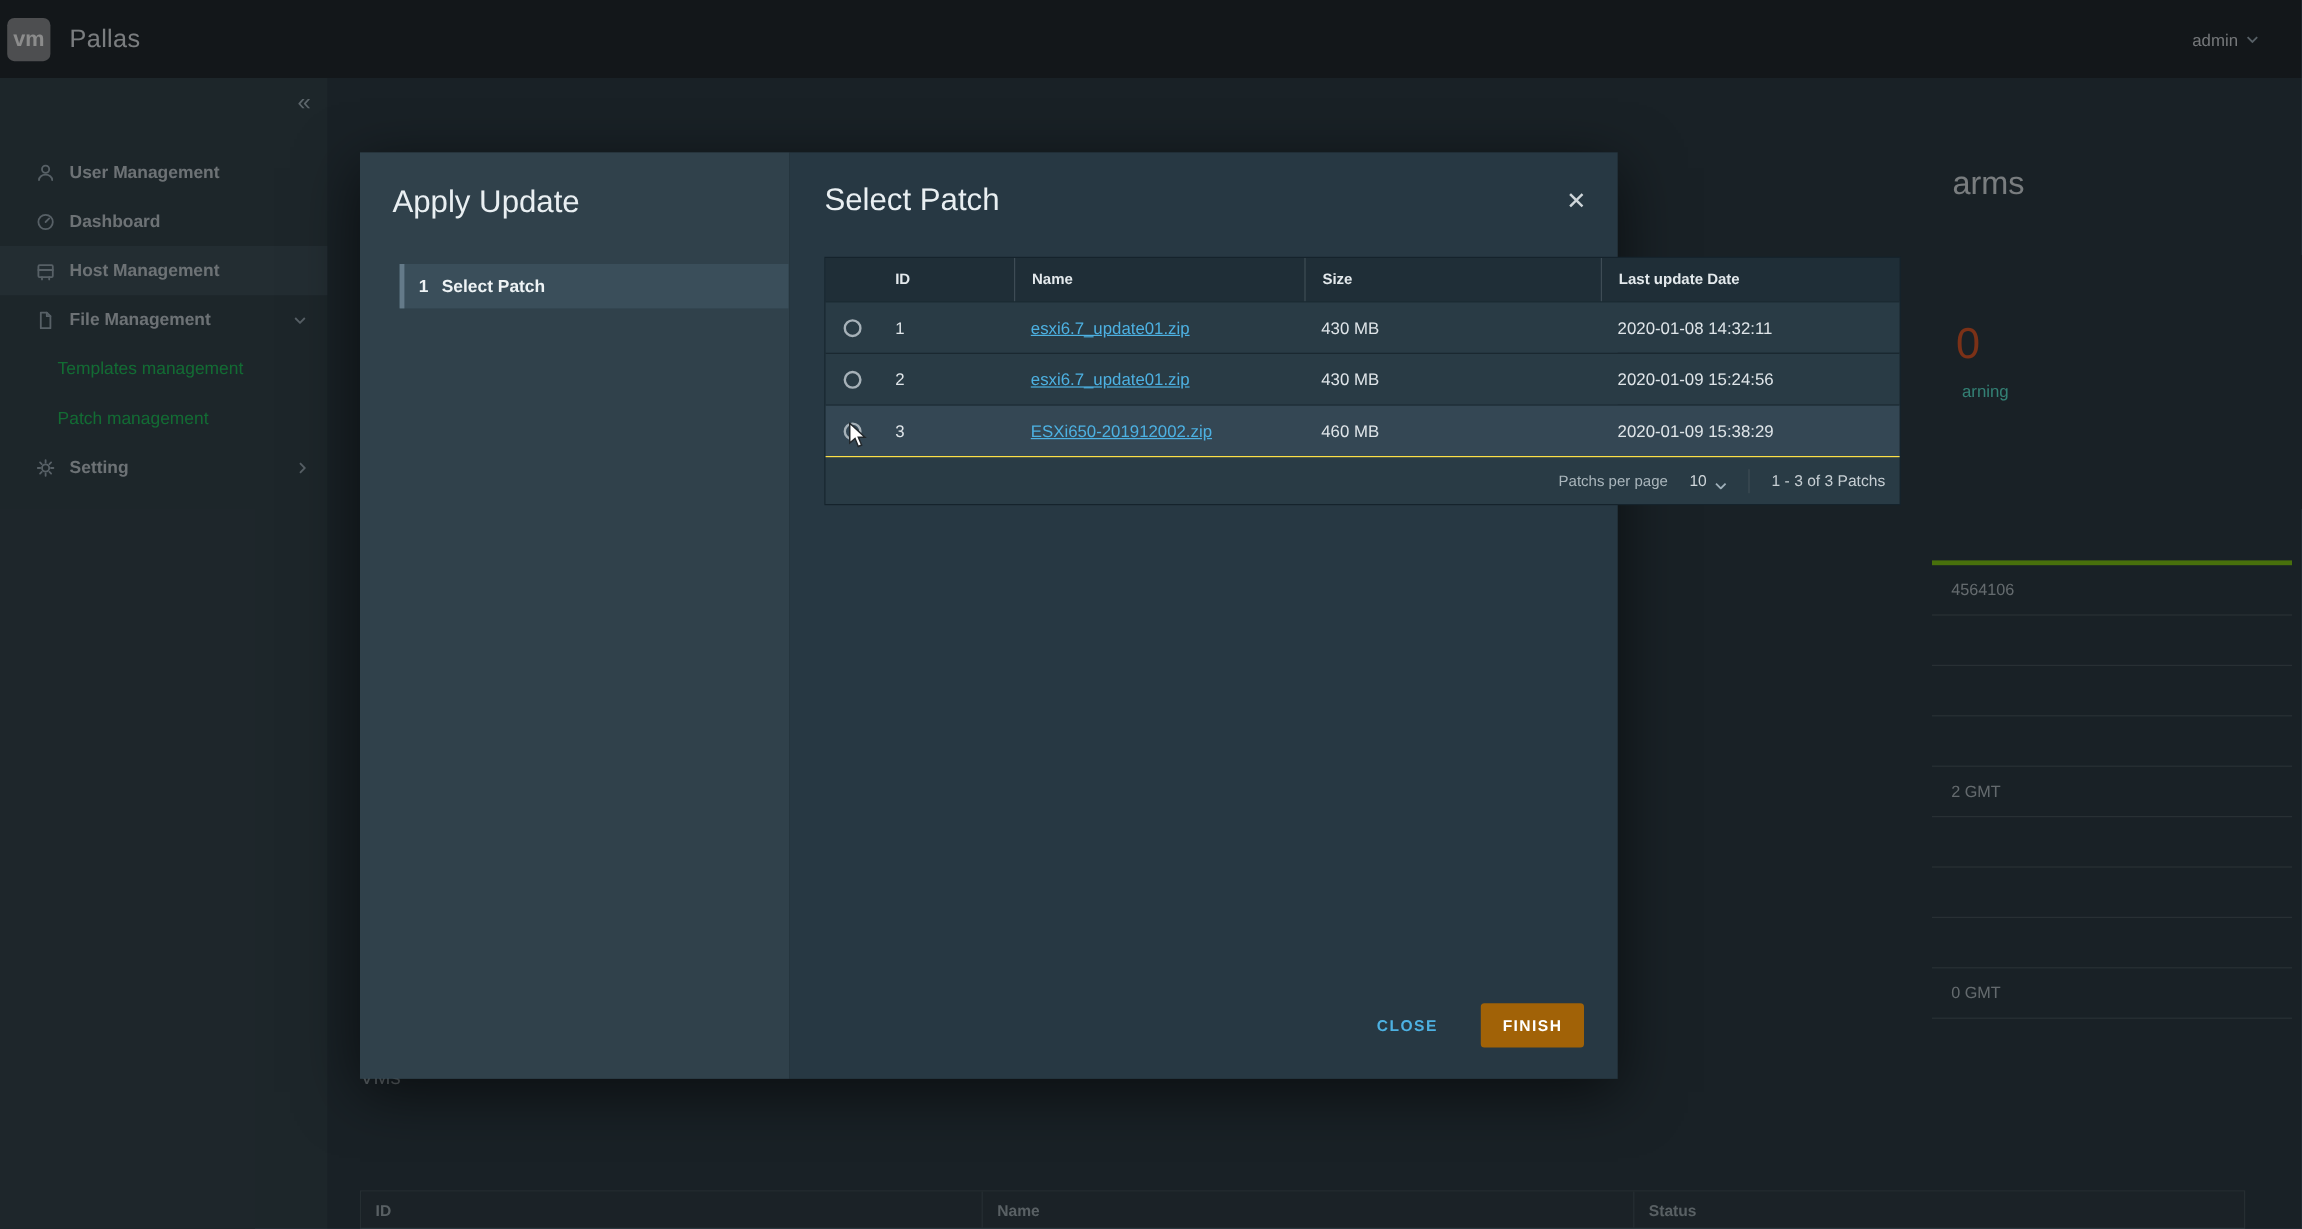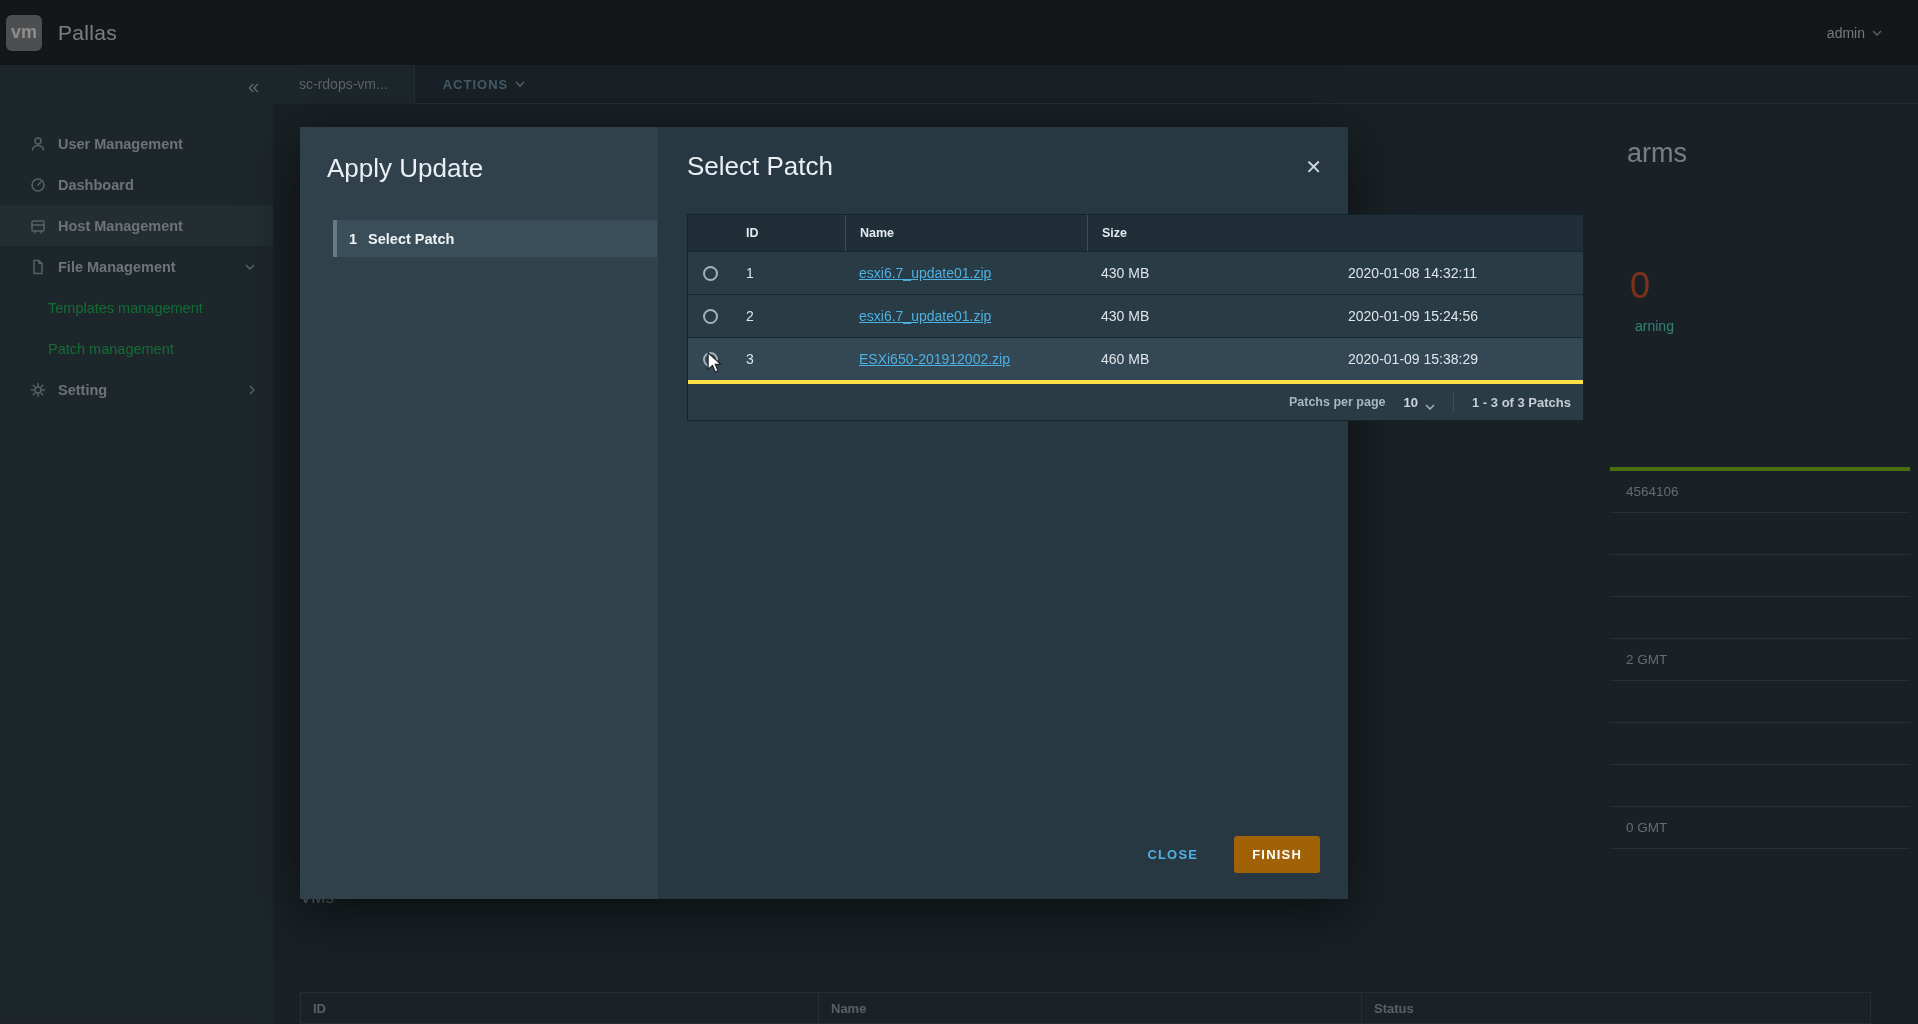--- a/index.html
+++ b/index.html
@@ -125,22 +125,22 @@
   }
   .pt-row.hover { background:#344754; }
   .pt-row > div { padding-left:14px; color:#dfe5e9; font-size:14px; }
   .pt-row .radio-cell { display:flex; justify-content:center; padding-left:0; }
   .radio {
     width:15px; height:15px; border:2px solid #a6b1b8; border-radius:50%;
     background:transparent; cursor:pointer;
   }
   .pt-row a { color:#4db1e2; text-decoration:underline; cursor:pointer; }
   .pt-footer {
-    height:40px; background:#293b45; border-top:4px solid #fde047;
-    display:flex; align-items:center; justify-content:flex-end; padding-right:12px; gap:18px;font-weight:bold;
+    height:40px; background:#293b45; border-top:1px solid #fde047;
+    display:flex; align-items:center; justify-content:flex-end; padding-right:12px; gap:18px;
   }
   .pt-footer .pp-label { color:#aab6bc; font-size:12.5px; }
   .pp-select { display:flex; align-items:flex-end; gap:7px; color:#cfd6da; font-size:13px; cursor:pointer; }
   .vsep { width:1px; height:20px; background:#3e4c55; }
   .range-label { color:#c6ced3; font-size:13px; }
 
   .modal-footer {
     position:absolute; right:28px; bottom:26px; display:flex; align-items:center; gap:30px;
   }
   .btn-close {
@@ -215,29 +215,20 @@
         </svg>
       <span>Setting</span>
       <svg class="edge-chev" width="6" height="10" viewBox="0 0 6 10">
           <polyline points="1,1 5,5 1,9" fill="none" stroke="currentColor" stroke-width="1.5"></polyline>
         </svg>
     </div>
   </nav>
 </aside>
 
 <main class="content">
-  <div class="tabbar">
-    <div class="tab">sc-rdops-vm...</div>
-    <div class="actions-menu">
-      <span>ACTIONS</span>
-      <svg class="chev" width="10" height="6" viewBox="0 0 10 6">
-          <polyline points="1,1 5,5 9,1" fill="none" stroke="currentColor" stroke-width="1.5"></polyline>
-        </svg>
-    </div>
-  </div>
 
   <div class="alarms-frag">arms</div>
   <div class="warn-count" style="color:#e0592a;">0</div>
   <div class="warn-frag">arning</div>
 
   <div class="right-rows">
     <div class="right-row">4564106</div>
     <div class="right-row"></div>
     <div class="right-row"></div>
     <div class="right-row"></div>
@@ -273,20 +264,21 @@
   <div class="modal-right">
     <h2>Select Patch</h2>
     <button class="close-x">✕</button>
 
     <div class="patch-table">
       <div class="pt-head">
         <div></div>
         <div>ID</div>
         <div class="sep">Name</div>
         <div class="sep">Size</div>
+        <div class="sep">Last update Date</div>
       </div>
 
       <div class="pt-row">
         <div class="radio-cell">
             <span class="radio"></span>
           </div>
         <div>1</div>
         <div><a>esxi6.7_update01.zip</a></div>
         <div>430 MB</div>
         <div>2020-01-08 14:32:11</div>

